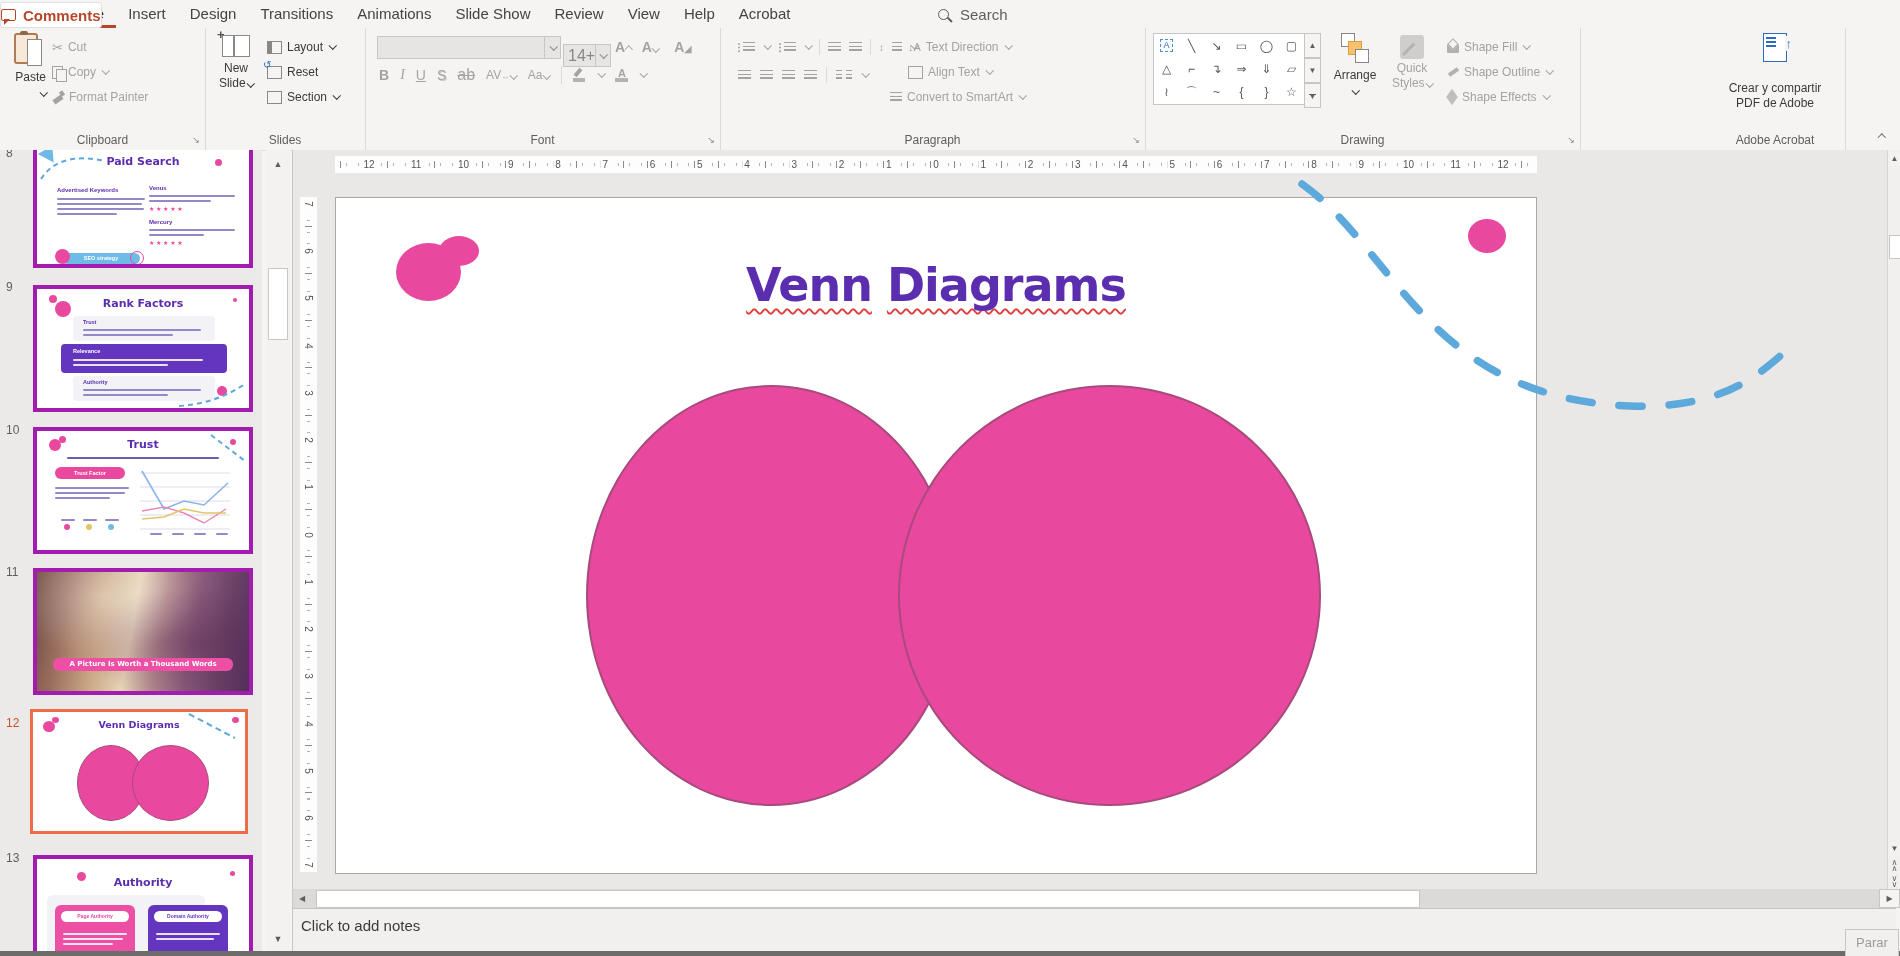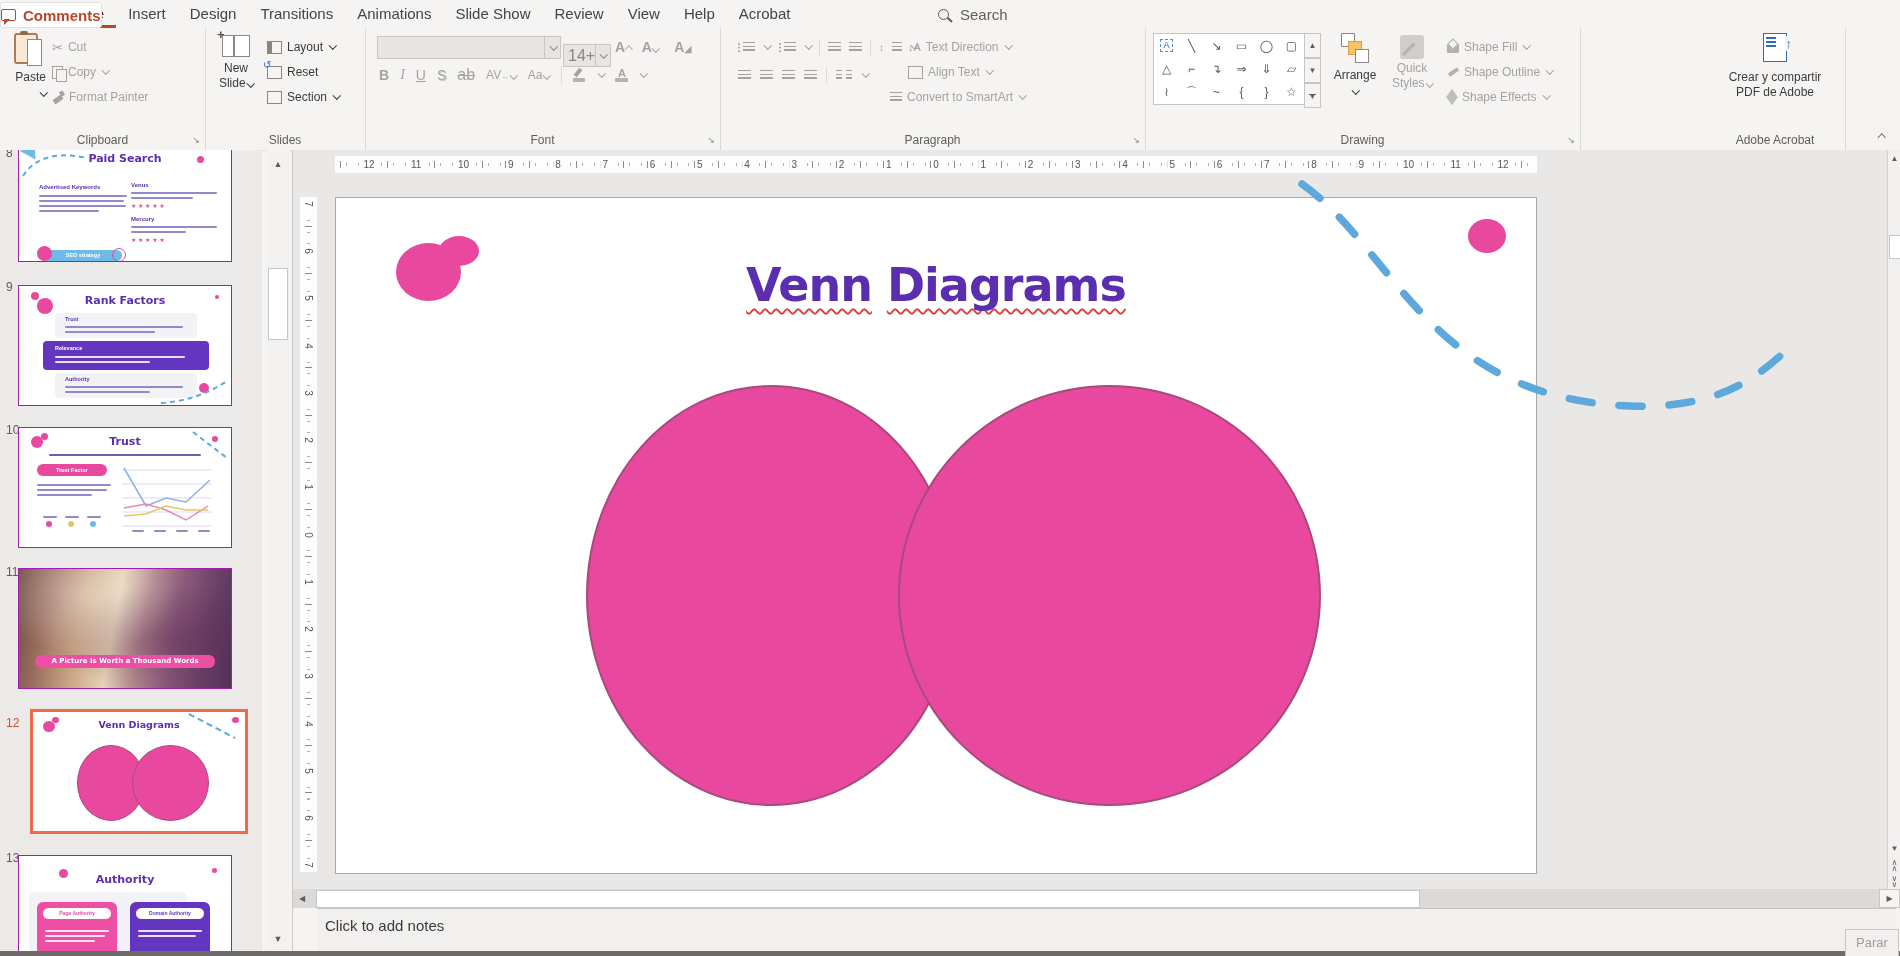--- a/index.html
+++ b/index.html
@@ -70,21 +70,21 @@
   .outlineic::before{content:'';position:absolute;left:1px;top:4px;width:11px;height:4px;background:#b3b1af;transform:rotate(-35deg);}
   .fxic{width:10px;height:10px;background:#c0beba;transform:rotate(45deg) skew(10deg,10deg);flex:none;}
   .cursoric{width:10px;height:13px;background:#3b3a39;clip-path:polygon(0 0,100% 52%,55% 58%,75% 100%,58% 100%,42% 62%,0 72%);flex:none;}
   .repic{color:#2b6bc0;font-size:12px;font-weight:bold;flex:none;}
   .repic i{font-style:normal;color:#c55a11;font-size:9px;}
   .adobeic{width:22px;height:27px;border:1.7px solid #2b6bc0;background:#fff;position:relative;margin:0 auto 3px;}
   .adobeic::before{content:'↑';position:absolute;right:-7px;top:2px;color:#2b6bc0;font-weight:bold;font-size:13px;background:#f5f4f3;padding:0 1px;}
   .adobeic::after{content:'';position:absolute;left:2px;top:3px;width:10px;height:1.5px;background:#2b6bc0;box-shadow:0 4px 0 #2b6bc0,0 8px 0 #2b6bc0;}
   
   #thumbpanel{position:absolute;left:0;top:150px;width:262px;bottom:0;background:#ebeae9;overflow:hidden;}
-  .thumb{position:absolute;left:18px;width:212px;height:119px;background:#fff;border:1px solid #a21caf;overflow:hidden;}
+  .thumb{position:absolute;left:33px;width:212px;height:119px;background:#fff;border:4px solid #a21caf;overflow:hidden;}
   .thumb.sel{left:30px;border:3px solid #ed6c47;}
   .tnum{position:absolute;left:6px;font-size:12px;color:#605e5c;}
   .tnum.selnum{color:#c8502e;}
   .mtitle{position:absolute;left:0;right:0;text-align:center;font-weight:bold;color:#5b2eb0;font-family:"DejaVu Sans",sans-serif;}
   .bar{position:absolute;height:2px;background:#9389c9;border-radius:1px;}
   .bar.dk{background:#6a5fae;}
   .bar.wh{background:rgba(255,255,255,.85);}
   .dotp{position:absolute;border-radius:50%;background:#e8499e;}
   .minihead{position:absolute;font-weight:bold;color:#5b2eb0;font-size:6px;}
   .stars{position:absolute;color:#e8499e;font-size:6px;letter-spacing:0;}
@@ -110,21 +110,21 @@
   #canvas{position:absolute;left:42px;top:47px;width:1200px;height:675px;background:#fff;border:1px solid #a8a8a8;}
   .venn{position:absolute;border-radius:50%;background:#e8499e;border:2px solid #a84a7c;box-sizing:border-box;}
   #slide-title{position:absolute;left:0;right:0;top:60px;text-align:center;font-family:"DejaVu Sans",sans-serif;
                font-weight:800;font-size:46px;letter-spacing:-1px;color:#5b2eb0;}
   #slide-title span{text-decoration:underline wavy #df3b3b 2px;text-underline-offset:7px;text-decoration-skip-ink:none;}
   #curve-svg{position:absolute;left:977px;top:0;pointer-events:none;z-index:5;}
   
   #vscroll{position:absolute;left:1887px;top:150px;width:13px;height:739px;background:#f1f0ef;border-left:1px solid #d6d4d2;}
   #hscroll{position:absolute;left:293px;top:889px;width:1607px;height:19px;background:#dcdad8;}
   .dblchev{line-height:6px;font-size:8px;color:#605e5c;text-align:center;}
-  #notes{position:absolute;left:293px;top:908px;right:4px;height:43px;background:#f1f0ef;border-top:1px solid #c6c4c2;margin-left:24px;}
+  #notes{position:absolute;left:293px;top:908px;right:4px;height:43px;background:#f1f0ef;border-top:1px solid #c6c4c2;}
   #notes-text{position:absolute;left:8px;top:8px;font-size:15px;color:#3b3a39;}
   #bottomstrip{position:absolute;left:0;top:951px;right:0;height:5px;background:#6e6c6a;}
   #stop-btn{position:absolute;left:1845px;top:929px;width:52px;height:27px;background:#f1f0ef;border:1px solid #c8c6c4;
             font-size:13px;color:#9d9b99;text-align:center;line-height:25px;z-index:9;}
   #collapse-ribbon{position:absolute;left:1870px;top:126px;width:22px;height:20px;color:#605e5c;text-align:center;}
 </style>
 </head>
 <body>
 
 <div id="app">
@@ -374,21 +374,21 @@
           <span class="chev"></span>
       </div>
       <div class="glabel">Drawing</div>
       <div class="launcher"></div>
     </div>
 
 
     <div class="rgroup" style="left:1705px;width:140px;border-right:1px solid #dcdad8;">
       <div class="bigbtn" style="left:10px;width:120px;">
         <div class="adobeic"></div>
-        <div style="margin-top:8px;">Crear y compartir</div>
+        <div style="margin-top:19px;">Crear y compartir</div>
         <div>PDF de Adobe</div>
       </div>
       <div class="glabel">Adobe Acrobat</div>
     </div>
   </div>
   <div id="collapse-ribbon"><span class="chev up" style="border-color:#605e5c;"></span></div>
 
   <div id="thumbpanel">
 
     <span class="tnum" style="top:-4px;">8</span>

